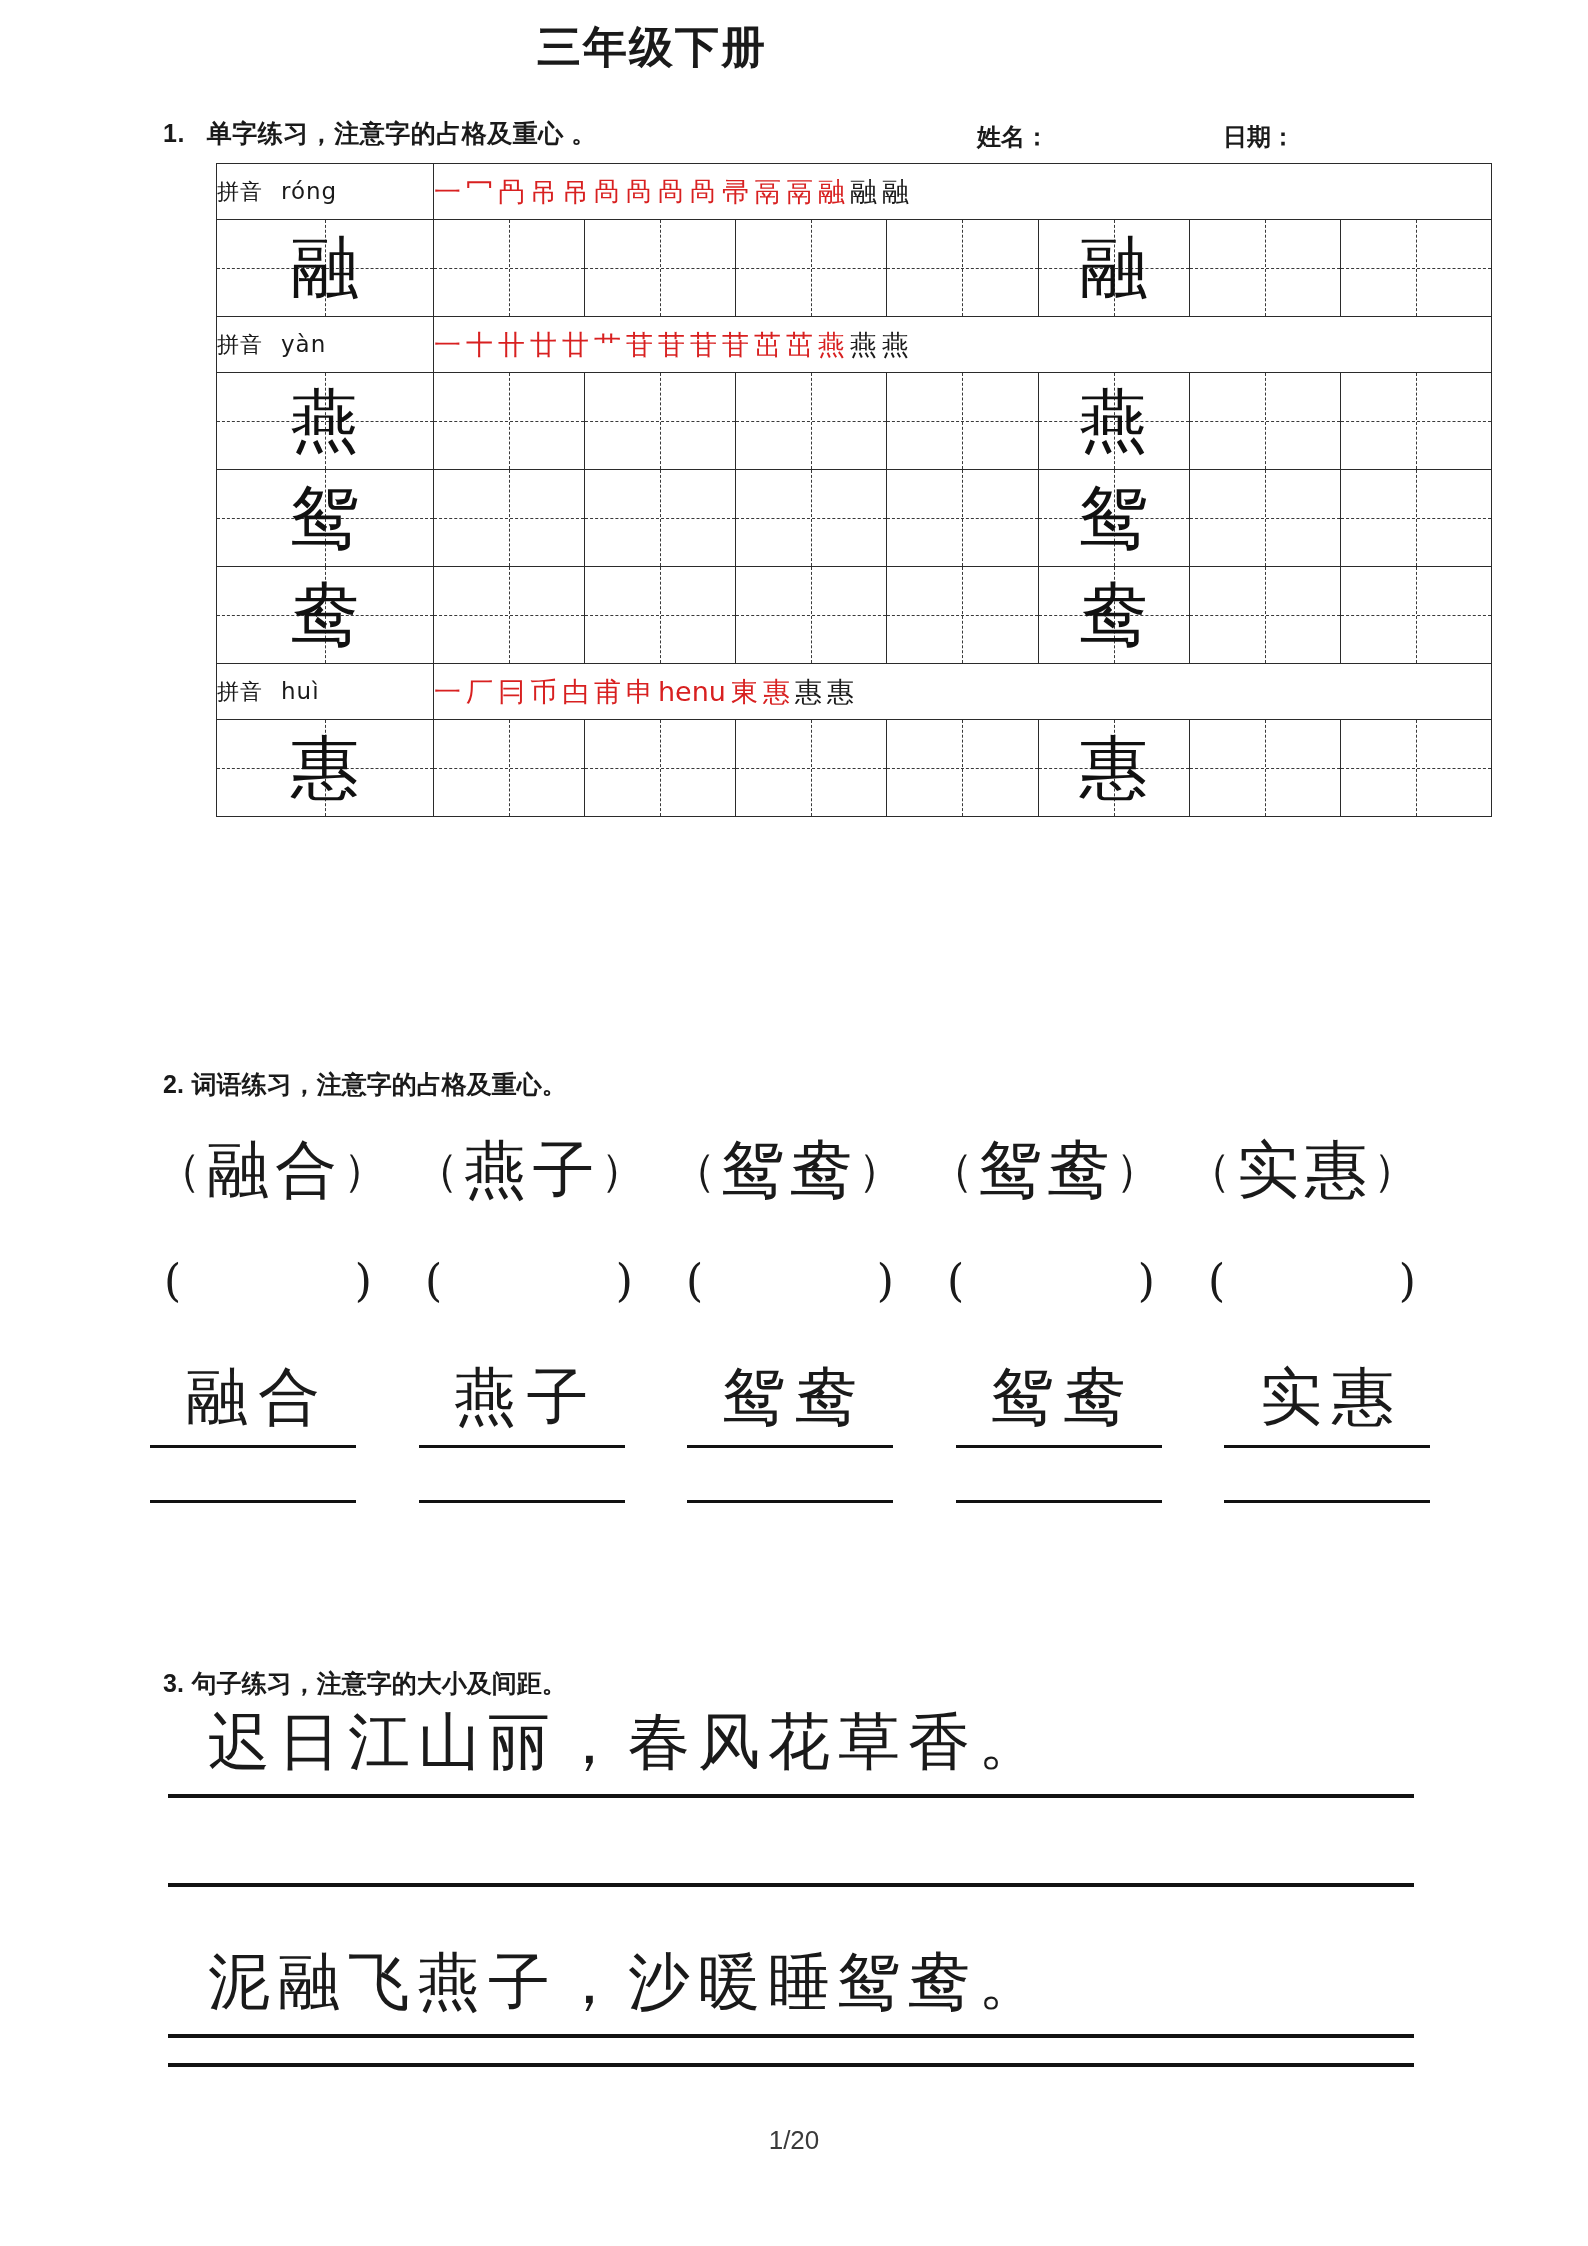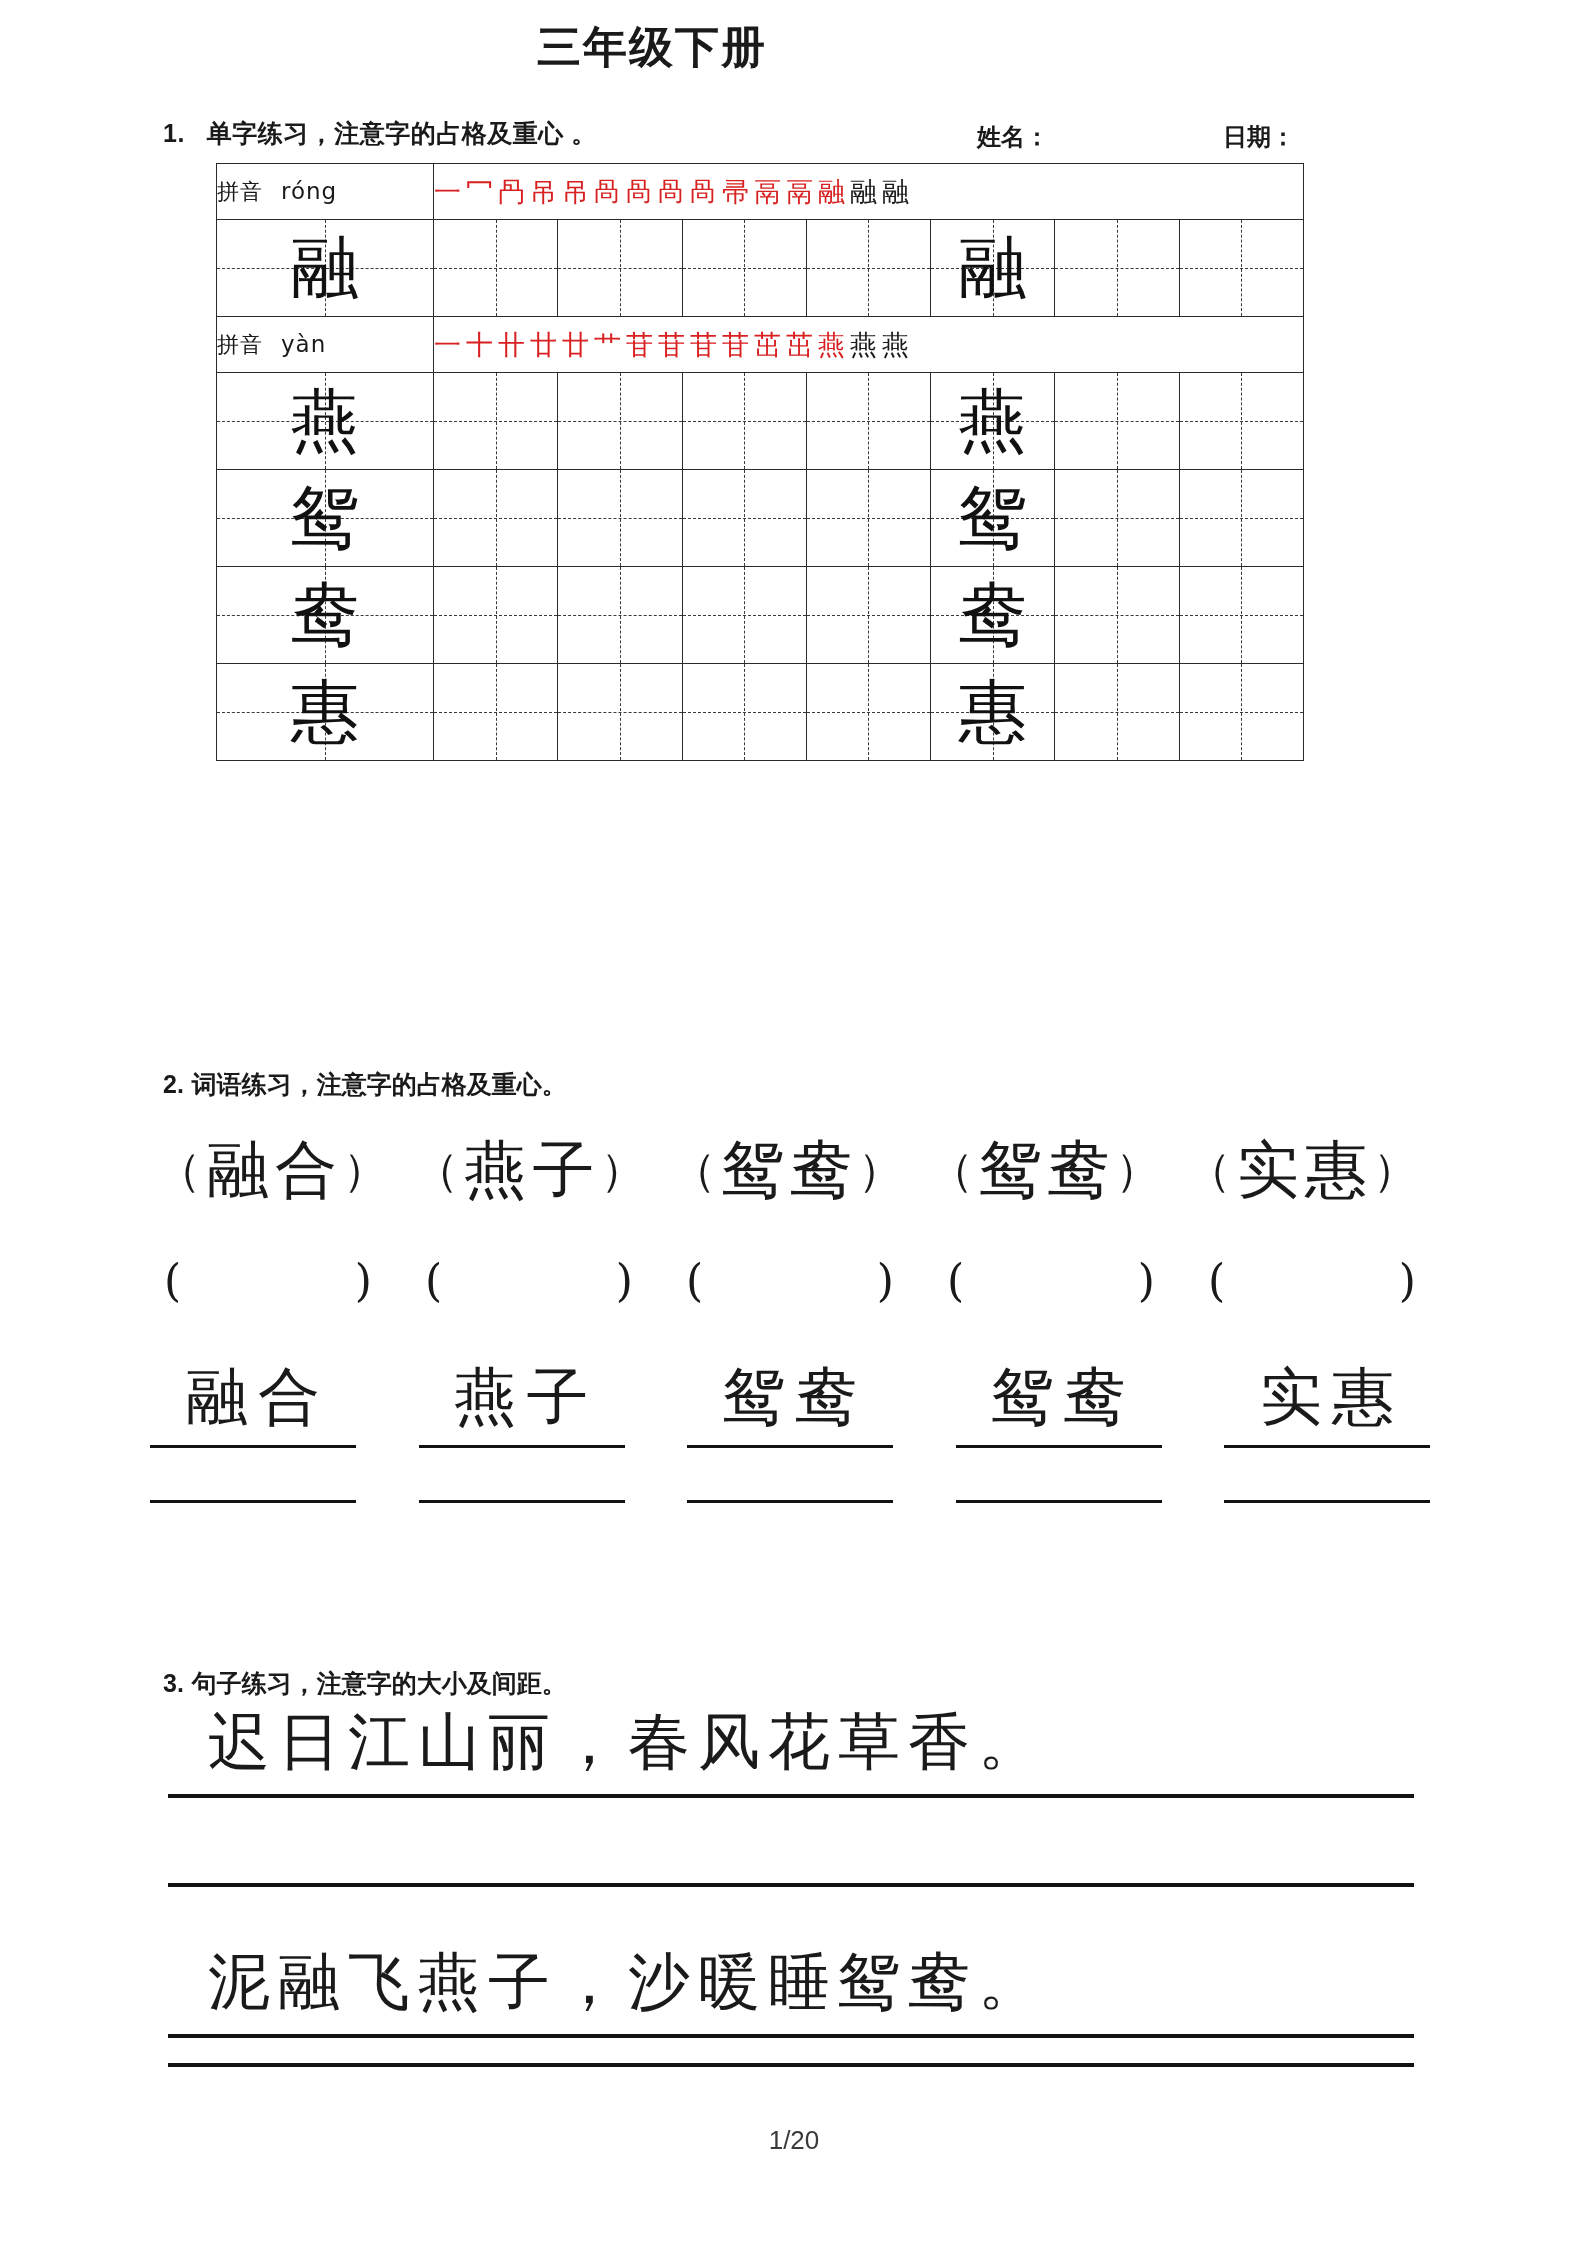--- a/index.html
+++ b/index.html
@@ -53,21 +53,21 @@
     left: 1223px;
     font-size: 24px;
     font-weight: bold;
   }
 
   
   .practice-table {
     position: absolute;
     left: 216px;
     top: 163px;
-    width: 1088px;
+    width: 1276px;
     border-collapse: collapse;
     table-layout: fixed;
   }
   .practice-table td {
     border: 1px solid #2b2b2b;
     padding: 0;
     vertical-align: middle;
   }
   
   .row-pinyin td { height: 55px; }
@@ -423,20 +423,39 @@
             <div class="gchar">鸯</div>
           </div>
         </td>
         <td>
           <div class="gcell"></div>
         </td>
         <td>
           <div class="gcell"></div>
         </td>
       </tr>
+      <tr class="row-pinyin">
+        <td class="cell-pinyin"><span class="lbl">拼音</span><span class="py">huì</span></td>
+        <td class="cell-strokes" colspan="7">
+          <div class="stroke-seq">
+            <span>一</span>
+            <span>厂</span>
+            <span>冃</span>
+            <span>币</span>
+            <span>甴</span>
+            <span>甫</span>
+            <span>申</span>
+            <span>henu</span>
+            <span>東</span>
+            <span>惠</span>
+            <span class="ink">惠</span>
+            <span class="ink">惠</span>
+          </div>
+        </td>
+      </tr>
       <tr class="row-grid">
         <td>
           <div class="gcell">
             <div class="gchar">惠</div>
           </div>
         </td>
         <td>
           <div class="gcell"></div>
         </td>
         <td>

